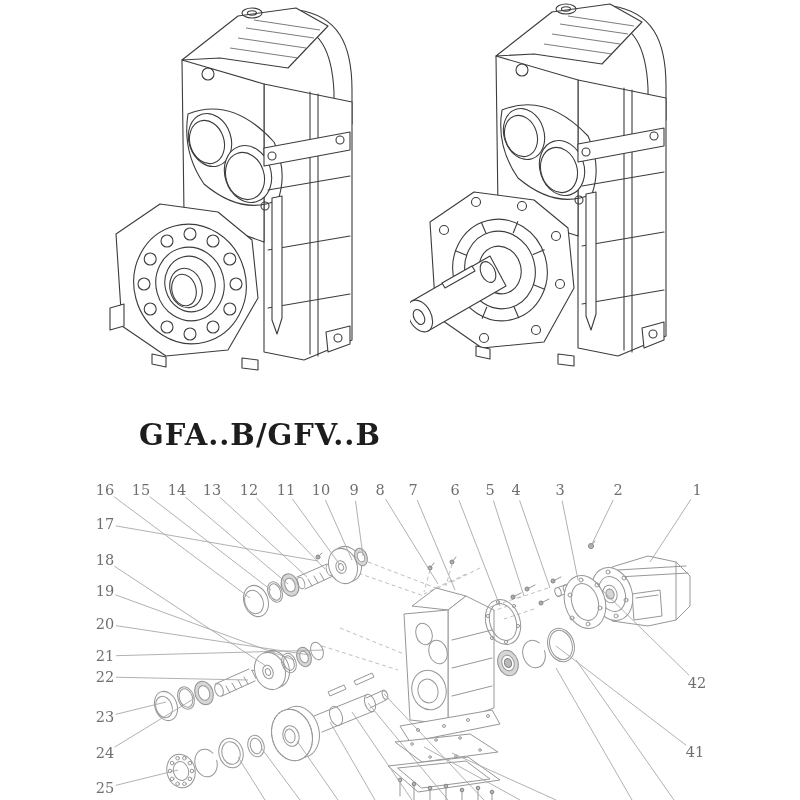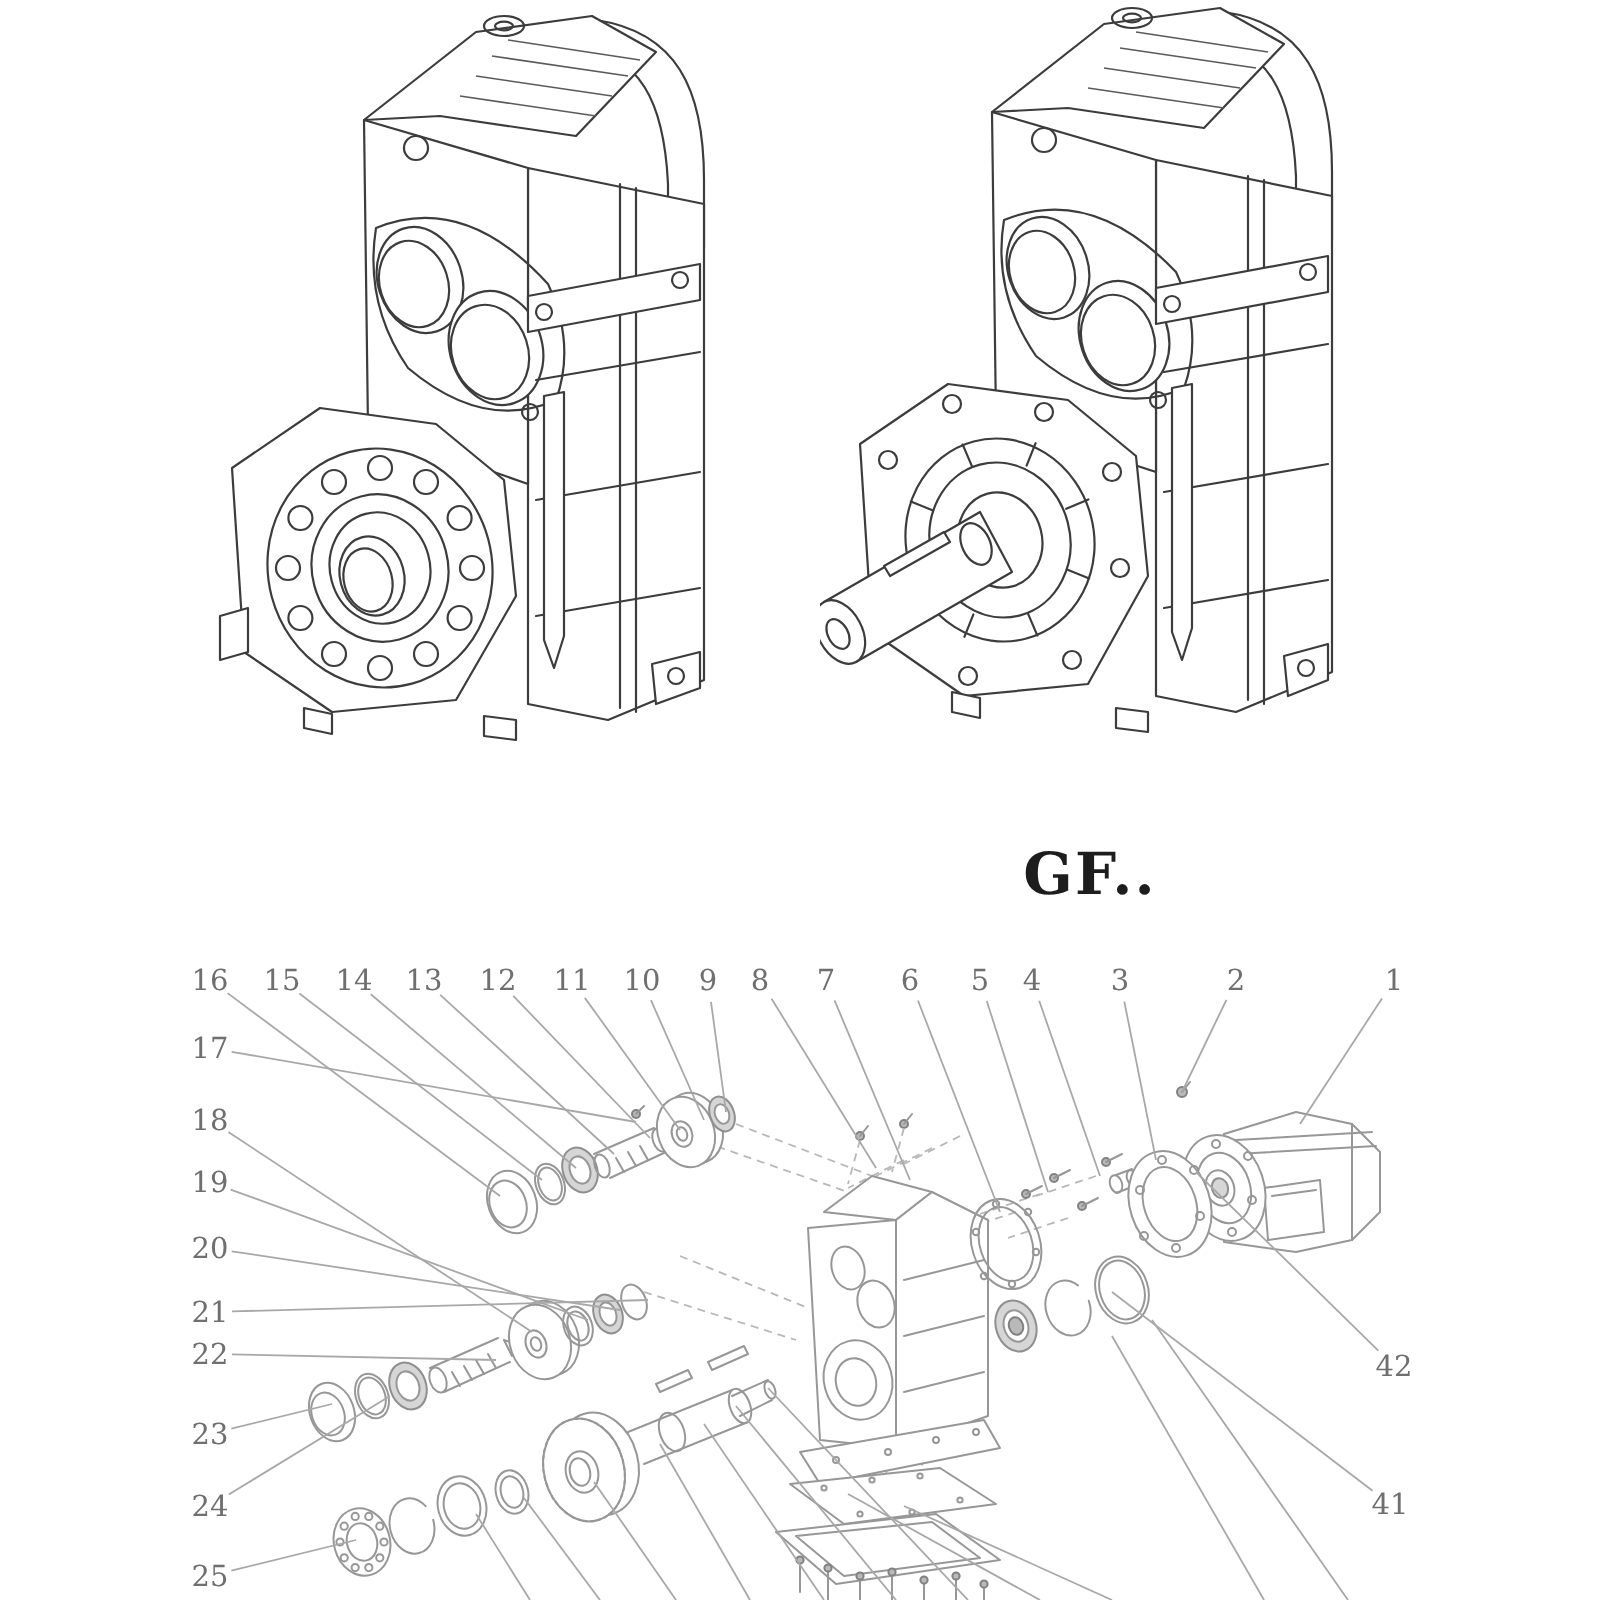--- a/index.html
+++ b/index.html
@@ -163,21 +163,21 @@
       <circle class="fig-line" cx="176" cy="152" r="4"></circle>
       <circle class="fig-line" cx="244" cy="136" r="4"></circle>
       <path class="fig-fill" d="M176,194 L176,316 L181,330 L186,314 L186,192 Z"></path>
       <path class="fig-fill" d="M232,328 L254,322 L254,340 L234,348 Z"></path>
       <circle class="fig-line" cx="243" cy="334" r="4"></circle>
       <path class="fig-fill" d="M66,346 l14,3 l0,10 l-14,-3 Z"></path>
       <path class="fig-fill" d="M148,354 l16,2 l0,10 l-16,-2 Z"></path>
     </g>
   </svg>
 
-  <div class="caption" style="left:395px;top:420px;width:300px">GF..</div>
+  <div class="caption" style="left:110px;top:418px;width:300px">GFA..B/GFV..B</div>
 
   <svg class="figure-svg" style="left:90px;top:478px" width="710" height="322" viewBox="90 478 710 322">
 
     <g>
       <line class="ex-dash" x1="352" y1="571" x2="424" y2="596"></line>
       <line class="ex-dash" x1="368" y1="562" x2="436" y2="588"></line>
       <line class="ex-dash" x1="340" y1="628" x2="404" y2="654"></line>
       <line class="ex-dash" x1="322" y1="646" x2="398" y2="670"></line>
       <line class="ex-dash" x1="452" y1="580" x2="424" y2="594"></line>
       <line class="ex-dash" x1="466" y1="574" x2="438" y2="588"></line>

